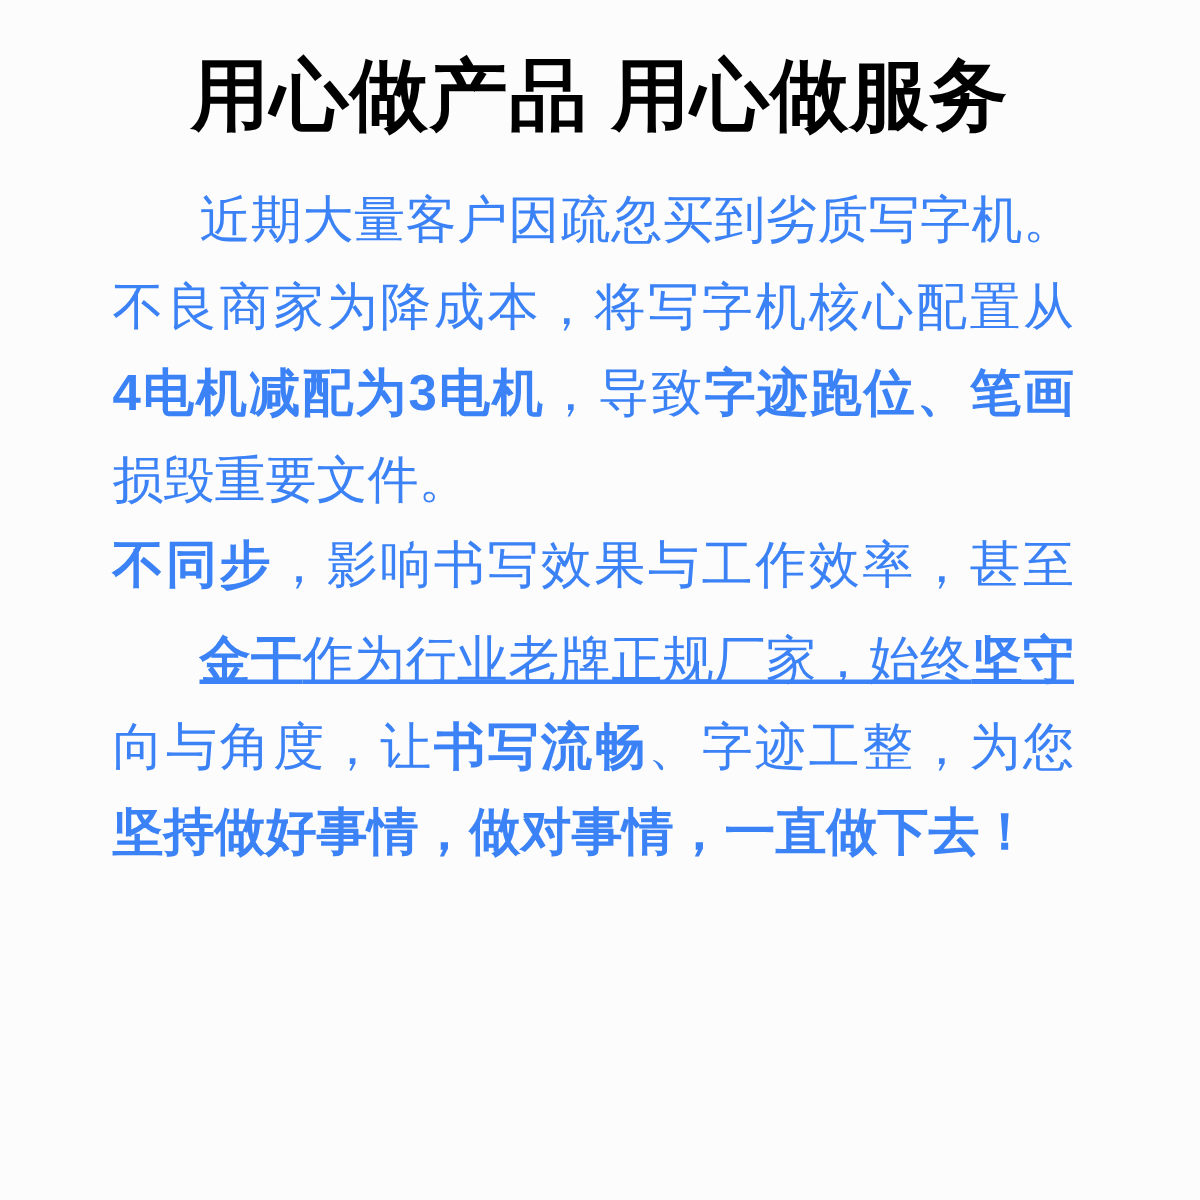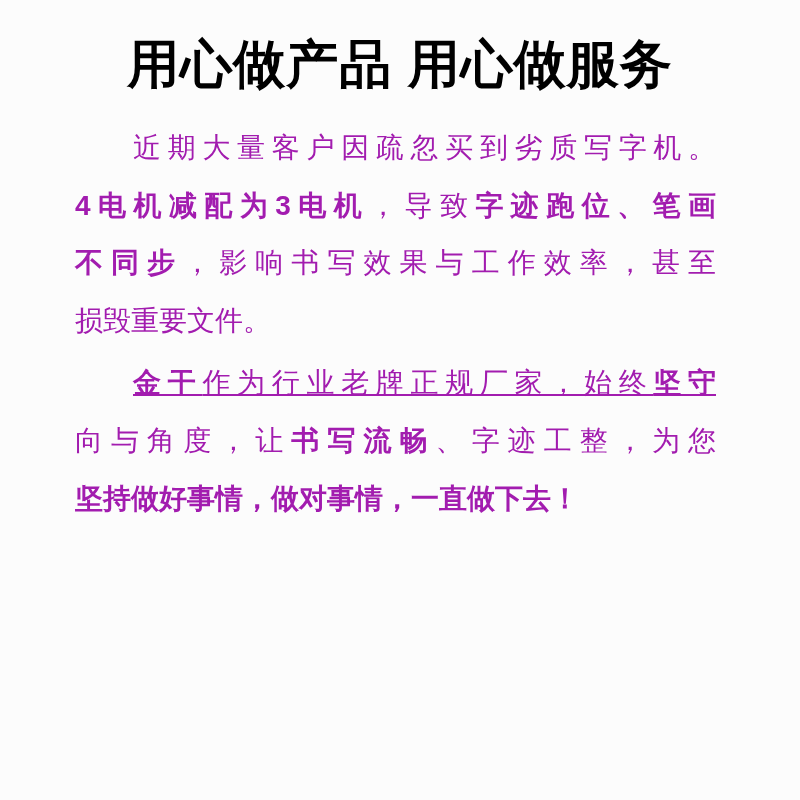--- a/index.html
+++ b/index.html
@@ -23,24 +23,24 @@
     color: #000000;
     white-space: nowrap;
   }
   .body {
     margin-top: 25px;
     margin-left: 75px;
     width: 641px;
   }
   .line {
     margin: 0;
-    font-size: 28px;
+    font-size: 34px;
     line-height: 57.6px;
     font-weight: 400;
-    color: #a21caf;
+    color: #3b82f6;
     white-space: nowrap;
   }
   .just {
     white-space: normal;
     text-align: justify;
     text-align-last: justify;
     text-justify: inter-character;
   }
   .indent { text-indent: 58px; }
   .para-gap { margin-top: 5px; text-decoration: underline; }
@@ -51,26 +51,27 @@
 <body>
 
 <div class="page">
 
   <h1 class="title">用心做产品 用心做服务</h1>
 
   <div class="body">
 
     <p class="line just indent"><span>近期大量客户因疏忽买到劣质写字机。</span></p>
 
+    <p class="line just"><span>不良商家为降成本，将写字机核心配置从</span></p>
 
     <p class="line just"><span class="b">4电机减配为3电机</span><span>，导致</span><span class="b">字迹跑位、笔画</span></p>
 
+    <p class="line"><span>损毁重要文件。</span></p>
+
     <p class="line just"><span class="b">不同步</span><span>，影响书写效果与工作效率，甚至</span></p>
-
-    <p class="line"><span>损毁重要文件。</span></p>
 
     <p class="line just indent para-gap"><span class="b">金干</span><span>作为行业老牌正规厂家，始终</span><span class="b">坚守</span></p>
 
 
 
     <p class="line just"><span>向与角度，让</span><span class="b">书写流畅</span><span>、字迹工整，为您</span></p>
 
 
     <p class="line slogan"><span class="b">坚持做好事情，做对事情，一直做下去！</span></p>
 

